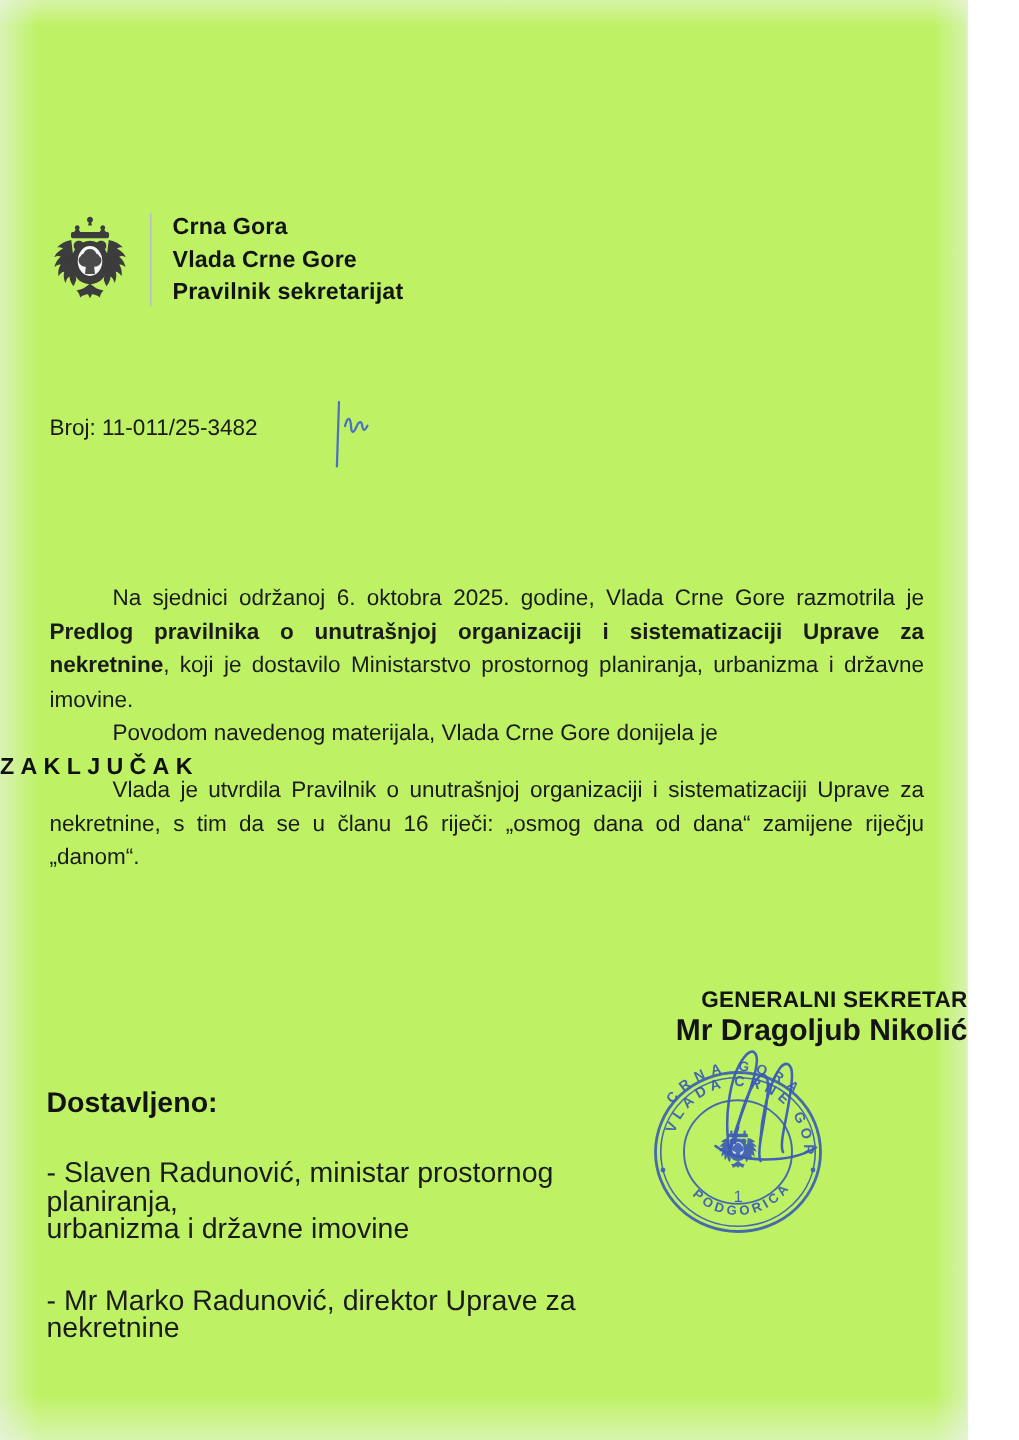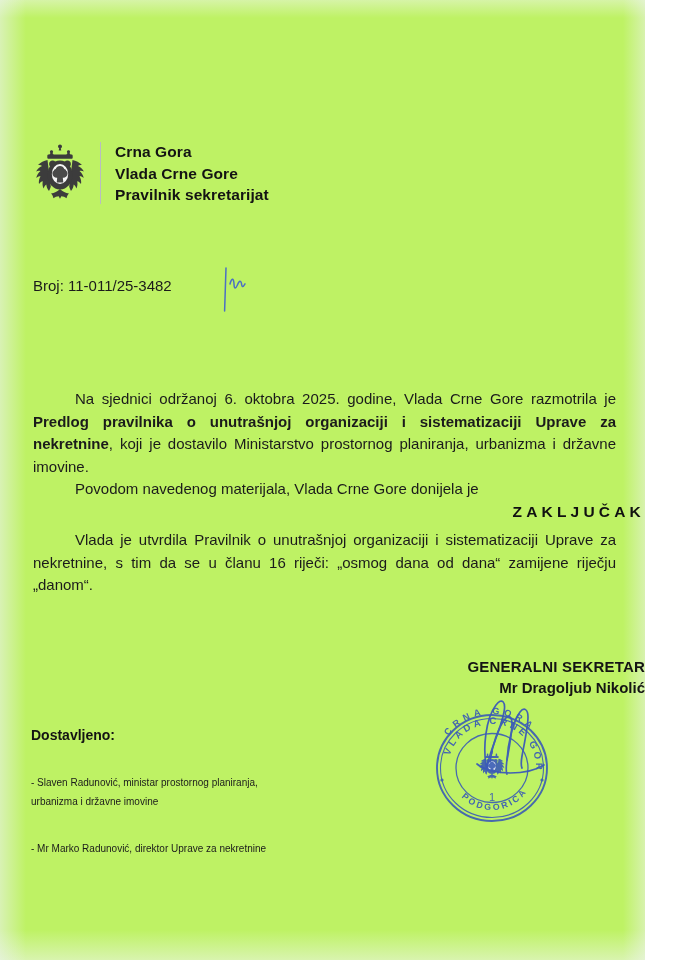--- a/index.html
+++ b/index.html
@@ -118,51 +118,51 @@
     color: #1b1b1b;
   }
   .para.indent { text-indent: 42px; }
   .para b { font-weight: bold; }
 
   .decision-title {
     position: absolute;
     left: 0;
     right: 0;
     top: 503px;
-    text-align: right;
+    text-align: left;
     font-size: 15.5px;
     font-weight: bold;
     letter-spacing: 4.2px;
     color: #101010;
   }
 
   .conclusion-block {
     position: absolute;
     left: 33px;
-    top: 529px;
+    top: 516px;
     width: 583px;
   }
 
   
   .signature-block {
     position: absolute;
     left: 360px;
     top: 656px;
     width: 285px;
     text-align: right;
   }
   .sig-title {
     font-size: 15px;
     font-weight: bold;
     line-height: 21px;
     letter-spacing: 0.2px;
     color: #141414;
   }
   .sig-name {
-    font-size: 15px;
+    font-size: 20px;
     font-weight: bold;
     line-height: 21px;
     color: #141414;
   }
 
   
   .seal-wrap {
     position: absolute;
     left: 424px;
     top: 698px;
@@ -173,28 +173,28 @@
   .seal-svg { display: block; width: 152px; height: 134px; }
 
   
   .dist-block {
     position: absolute;
     left: 31px;
     top: 726px;
     width: 370px;
   }
   .dist-title {
-    font-size: 14px;
+    font-size: 19px;
     font-weight: bold;
     line-height: 19px;
     color: #131313;
     margin-bottom: 1px;
   }
   .dist-item {
-    font-size: 10px;
+    font-size: 19px;
     line-height: 18.5px;
     color: #1b1b1b;
     white-space: pre-line;
     margin-top: 29px;
   }
 </style>
 </head>
 <body>
 
 <div class="page">

